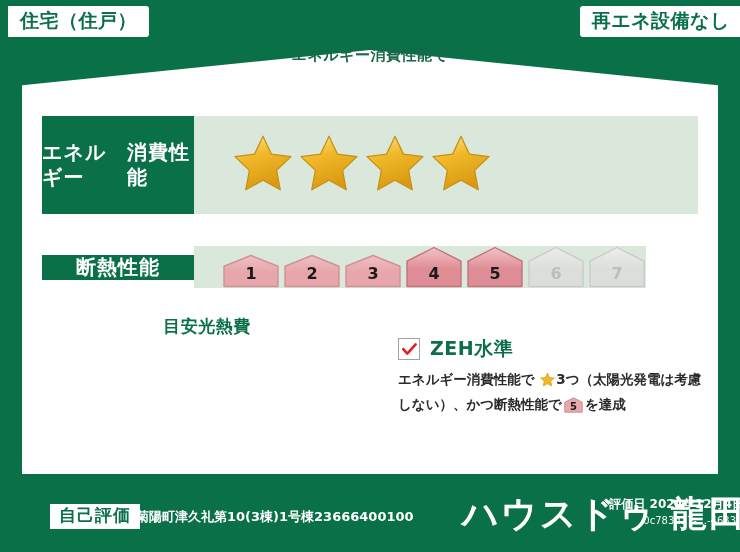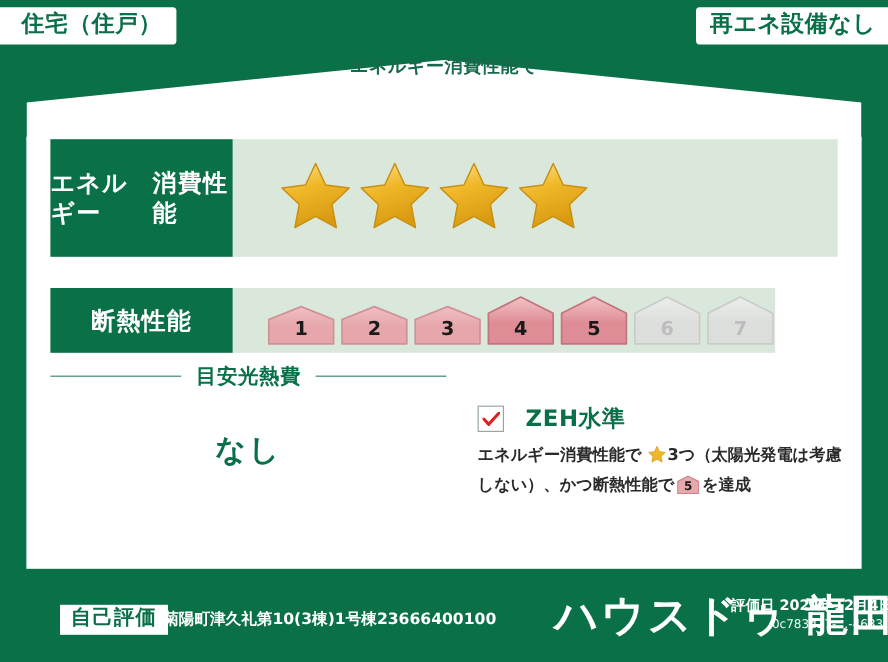--- a/index.html
+++ b/index.html
@@ -11,21 +11,21 @@
   }
   #label-root{position:relative;width:740px;height:552px;background:#0a7048;}
 
   
   .corner-badge{
     position:absolute;top:6px;background:#ffffff;
     color:#0a7048;font-weight:bold;font-size:19px;
     padding:5px 12px 7px;letter-spacing:.5px;line-height:1;
     white-space:nowrap;
   }
-  #badge-building-type{left:0;border-top-right-radius:3px;border-bottom-right-radius:3px;padding-left:18px;font-family:Liberation Serif, serif;}
+  #badge-building-type{left:8px;border-top-right-radius:3px;border-bottom-right-radius:3px;padding-left:12px;font-family:Liberation Serif, serif;}
   #badge-renewable{right:0;border-top-left-radius:3px;border-bottom-left-radius:3px;padding-right:10px;}
 
   
   #roof-shape{
     position:absolute;left:22px;top:50px;width:696px;height:68px;
     background:#ffffff;
     clip-path:polygon(50% 0%,100% 52%,100% 100%,0% 100%,0% 52%);
   }
   #card-body{
     position:absolute;left:22px;top:114px;width:696px;height:360px;
@@ -40,21 +40,21 @@
     line-height:1.2;margin:0 0 2px;
   }
   #title-main{
     font-size:29px;font-weight:bold;color:#0a7048;letter-spacing:1px;
     line-height:1.15;margin:0;
   }
 
   
   .rating-row{position:absolute;display:flex;align-items:stretch;}
   #row-energy{left:42px;top:116px;width:656px;height:98px;}
-  #row-insulation{left:42px;top:240px;width:532px;height:54px;}
+  #row-insulation{left:42px;top:240px;width:532px;height:54px;align-items:center;}
 
   .row-label{
     background:#0a7048;color:#ffffff;font-weight:bold;
     display:flex;flex-direction:row;align-items:center;justify-content:center;
     line-height:1.25;letter-spacing:1px;flex:0 0 auto;
   }
   #row-energy .row-label{width:152px;font-size:20px;}
   #row-insulation .row-label{width:152px;font-size:20px;}
   .row-value{
     flex:1 1 auto;background:#d9e8da;display:flex;align-items:center;
@@ -73,33 +73,33 @@
   .house-num{
     position:absolute;left:0;right:0;bottom:6px;text-align:center;
     font-size:16px;font-weight:bold;line-height:1;
   }
   .house-num.on{color:#1a1a1a;}
   .house-num.off{color:#bdbdbd;}
 
   
   #utility-heading{
     position:absolute;left:42px;top:302px;width:330px;
-    display:flex;align-items:center;gap:12px;
+    display:flex;align-items:center;gap:12px;flex-direction:column;
   }
   #utility-heading .rule{flex:1 1 auto;height:1px;background:#3f8f6d;}
   #utility-heading-text{
     font-size:17px;font-weight:bold;color:#0a7048;white-space:nowrap;letter-spacing:.5px;
   }
   #utility-value{
     position:absolute;left:42px;top:358px;width:330px;text-align:center;
     font-size:25px;font-weight:bold;color:#0a7048;letter-spacing:2px;
   }
 
   #zeh-block{position:absolute;left:398px;top:336px;width:310px;}
-  #zeh-title-line{display:flex;align-items:center;gap:18px;margin-bottom:7px;}
+  #zeh-title-line{display:flex;align-items:center;gap:10px;margin-bottom:7px;}
   #zeh-checkbox{
     width:20px;height:20px;border:1.5px solid #9aa79f;background:#fff;
     display:flex;align-items:center;justify-content:center;flex:0 0 auto;
   }
   #zeh-title{font-size:19px;font-weight:bold;color:#0a7048;letter-spacing:.5px;}
   #zeh-desc{
     font-size:13.5px;font-weight:bold;color:#2a2a2a;line-height:1.62;letter-spacing:0;
   }
   .inline-star{vertical-align:-3px;margin:0 1px;}
   .inline-house{
@@ -298,21 +298,20 @@
           </span>
         </div>
     </div>
   </div>
 
   <div id="utility-heading">
     <span class="rule"></span>
     <span id="utility-heading-text">目安光熱費</span>
     <span class="rule"></span>
   </div>
-  <div id="utility-value">なし</div>
 
   <div id="zeh-block">
     <div id="zeh-title-line">
       <span id="zeh-checkbox">
         <svg width="15" height="13" viewBox="0 0 15 13" aria-hidden="true">
           <path d="M1.2 6.2 L5.3 10.6 L13.6 1.4" fill="none" stroke="#e02020" stroke-width="2.6" stroke-linecap="round" stroke-linejoin="round"></path>
         </svg>
       </span>
       <span id="zeh-title">ZEH水準</span>
     </div>

